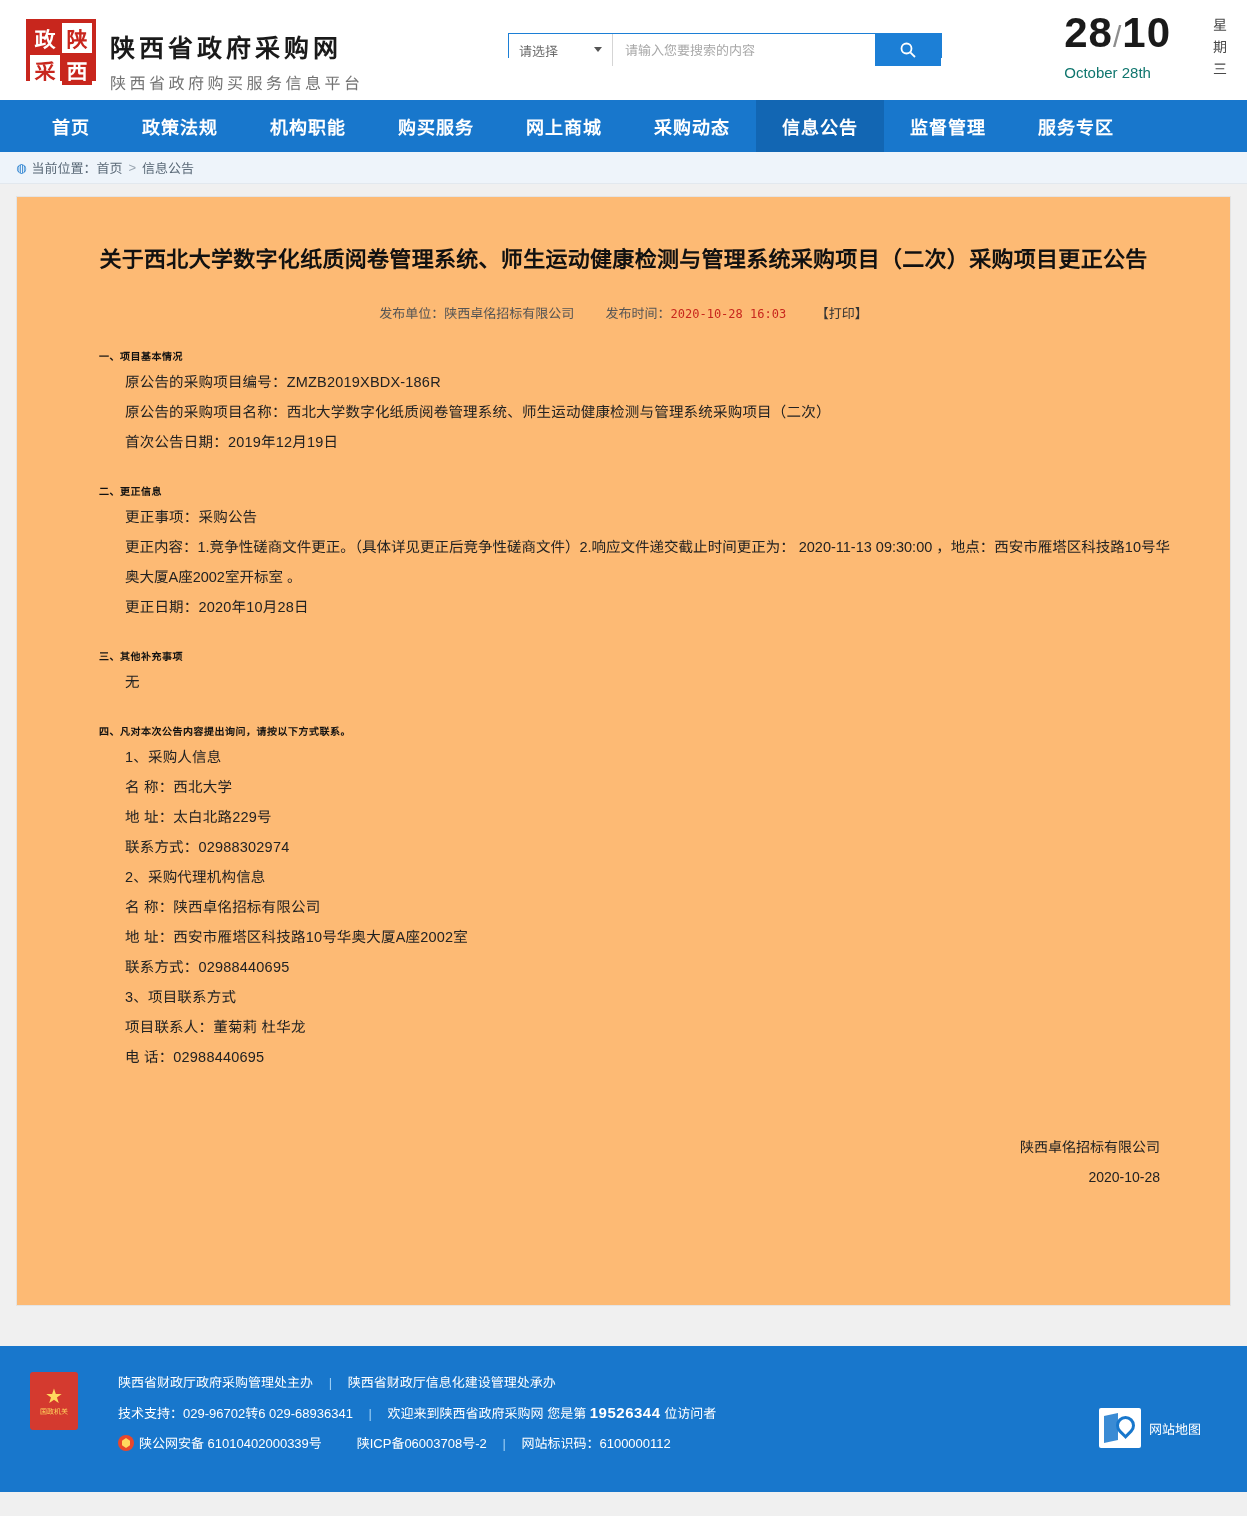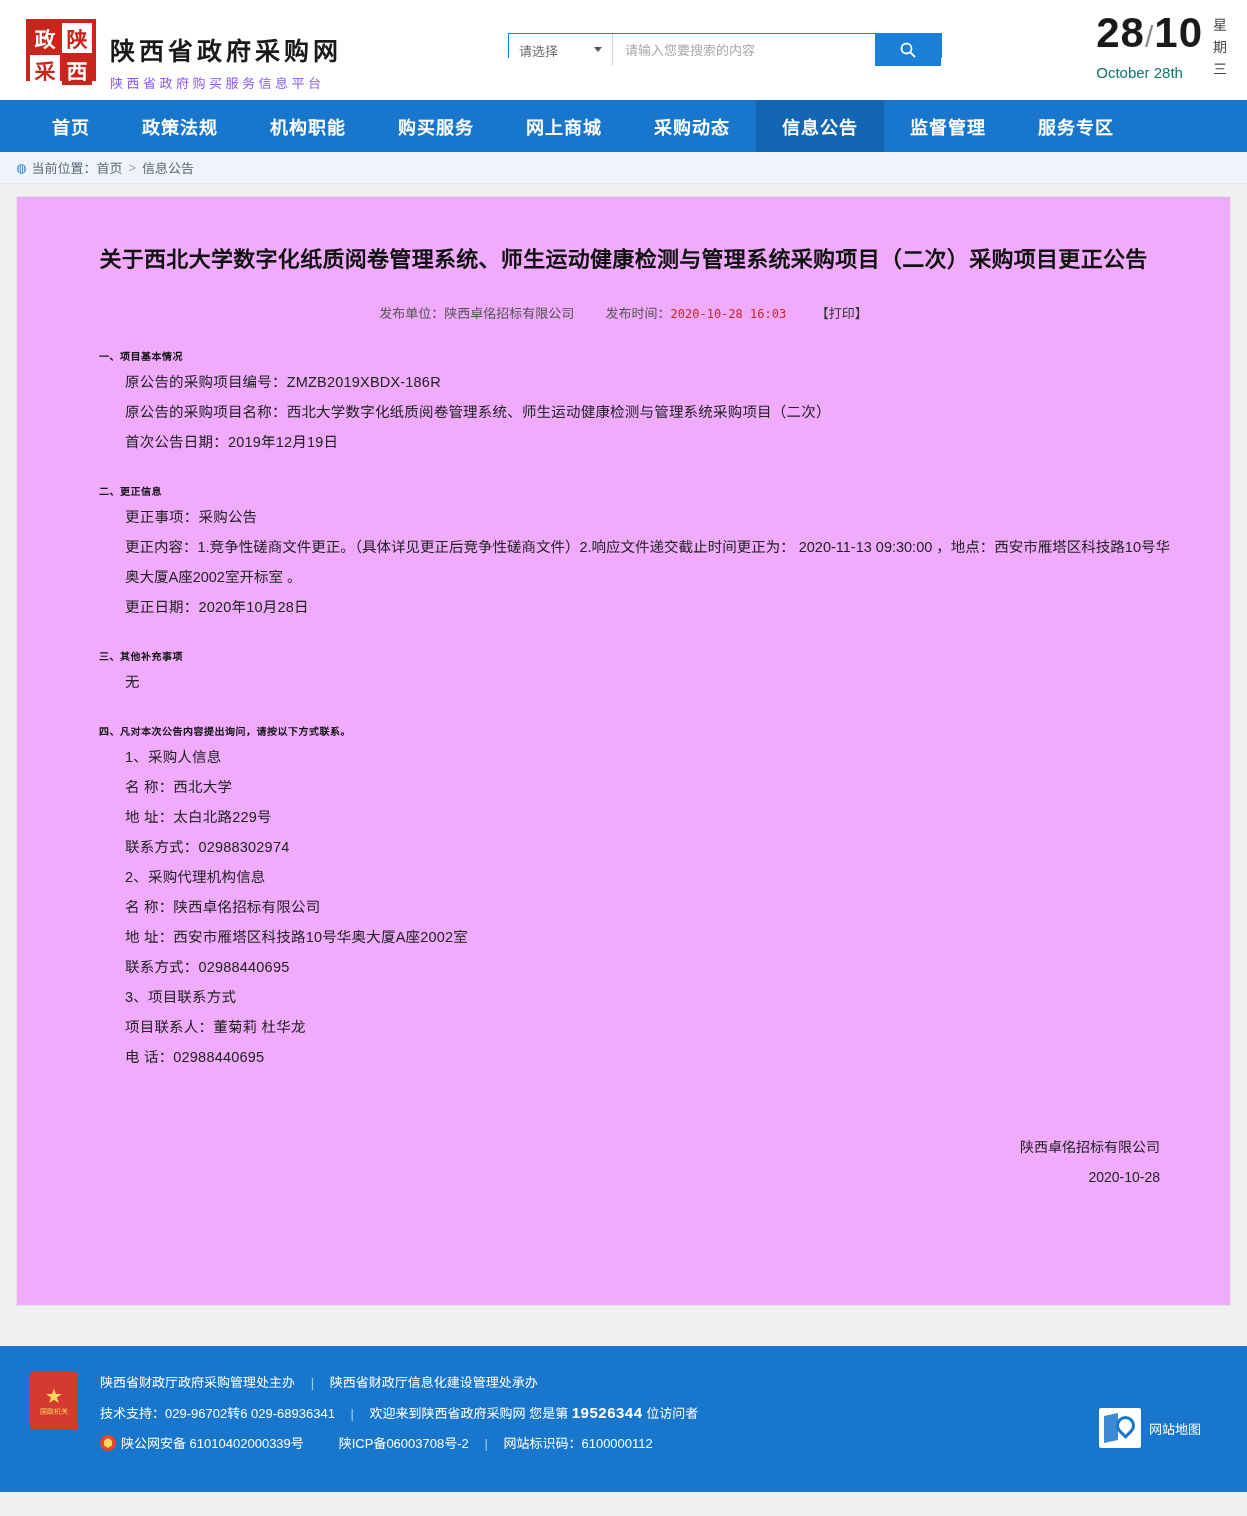--- a/index.html
+++ b/index.html
@@ -53,23 +53,23 @@
   }
   .logo-text { margin-left: 14px; }
   .logo-title {
     font-size: 25px;
     font-weight: bold;
     letter-spacing: 4px;
     color: #1a1a1a;
     margin-top: 22px;
   }
   .logo-sub {
-    font-size: 13px;
+    font-size: 16px;
     letter-spacing: 3.5px;
-    color: #8b5cf6;
+    color: #737373;
     margin-top: 6px;
   }
 
   
   .search-box {
     position: absolute;
     left: 508px;
     top: 33px;
     display: flex;
     height: 25px;
@@ -117,21 +117,21 @@
     cursor: pointer;
     display: flex;
     align-items: center;
     justify-content: center;
   }
   .search-btn svg { display: block; }
 
   
   .date-box {
     position: absolute;
-    right: 44px;
+    right: 76px;
     top: 12px;
     text-align: left;
   }
   .date-line1 {
     font-size: 34px;
     color: #4a4a4a;
     font-weight: 300;
     line-height: 1;
     letter-spacing: 1px;
   }
@@ -196,21 +196,21 @@
   .crumb-link { color: #5b6a78; }
   .crumb-sep { margin: 0 6px; color: #9aa6b2; }
 
   
   .page {
     width: 1247px;
     background: #f0f0f0;
     padding: 12px 16px 0 16px;
   }
   .doc {
-    background: #f0abfc;
+    background: #fdba74;
     border: 1px solid #e4e4e4;
     padding: 34px 60px 48px 60px;
     min-height: 1110px;
   }
   .doc-title {
     text-align: center;
     font-size: 22px;
     font-weight: bold;
     color: #111;
     line-height: 34px;
@@ -280,21 +280,21 @@
     border-radius: 3px;
     display: flex;
     flex-direction: column;
     align-items: center;
     justify-content: center;
     margin-top: 4px;
     flex: 0 0 auto;
   }
   .badge .star { color: #ffd95e; font-size: 20px; line-height: 18px; }
   .badge .txt { color: #ffd95e; font-size: 7px; line-height: 9px; text-align: center; margin-top: 2px; }
-  .footer-lines { margin-left: 22px; font-size: 13px; line-height: 30px; }
+  .footer-lines { margin-left: 40px; font-size: 13px; line-height: 30px; }
   .footer-lines .sep { margin: 0 12px; color: #9fd0f5; }
   .visit-num { font-weight: bold; font-size: 15px; letter-spacing: 0.5px; }
   .ico-badge {
     display: inline-block;
     width: 16px; height: 16px;
     border-radius: 50%;
     background: #e8472c;
     vertical-align: -3px;
     margin-right: 5px;
     position: relative;

